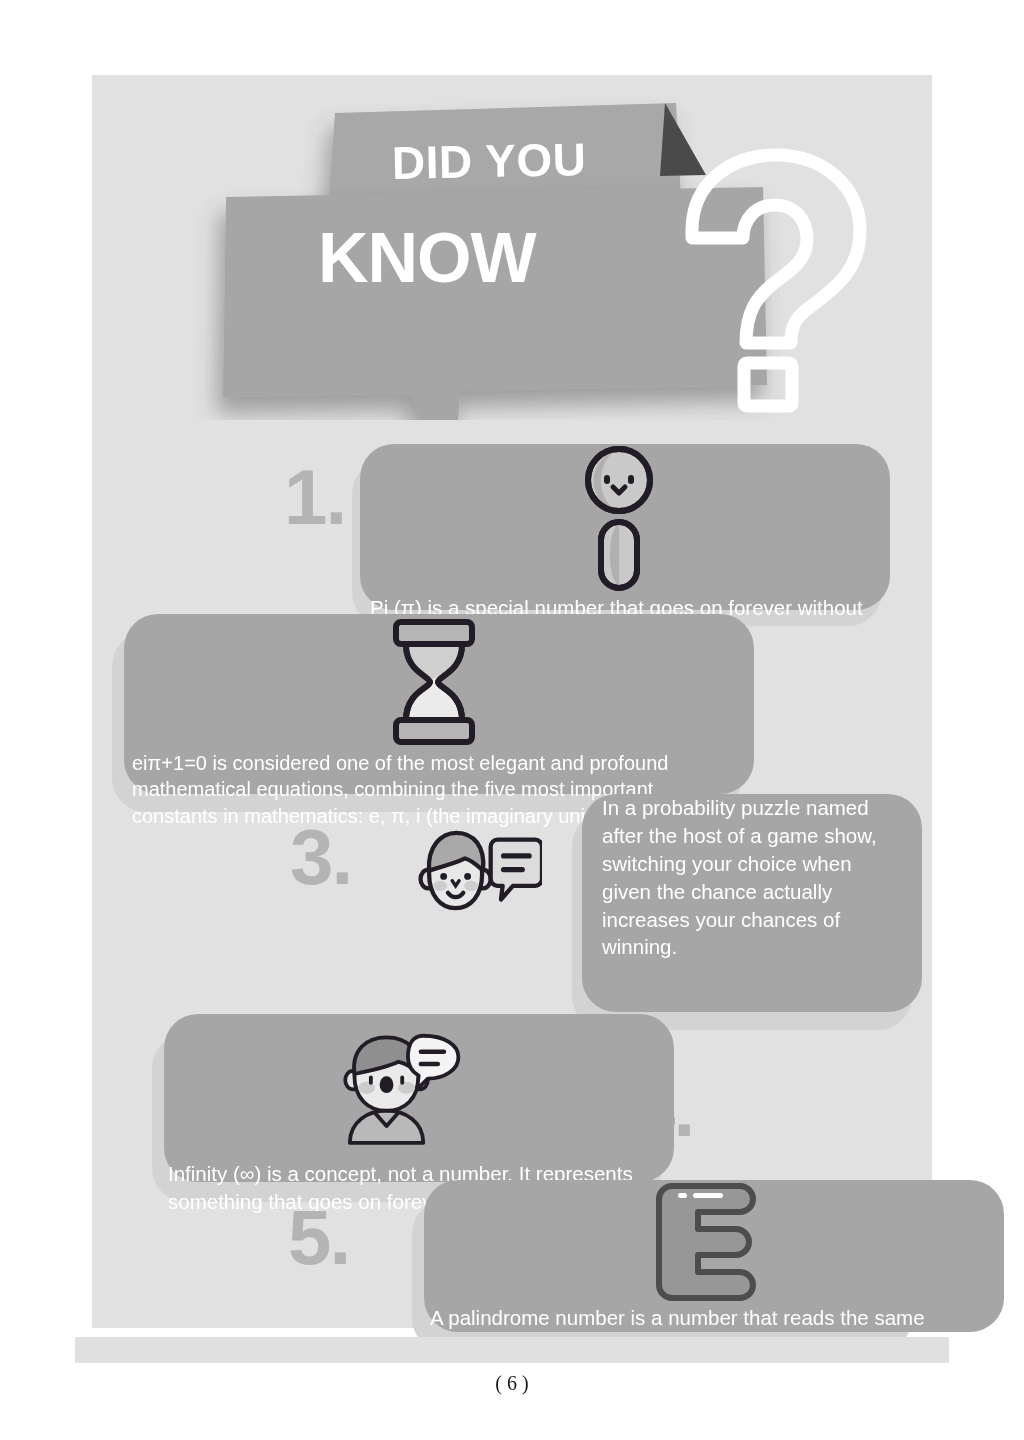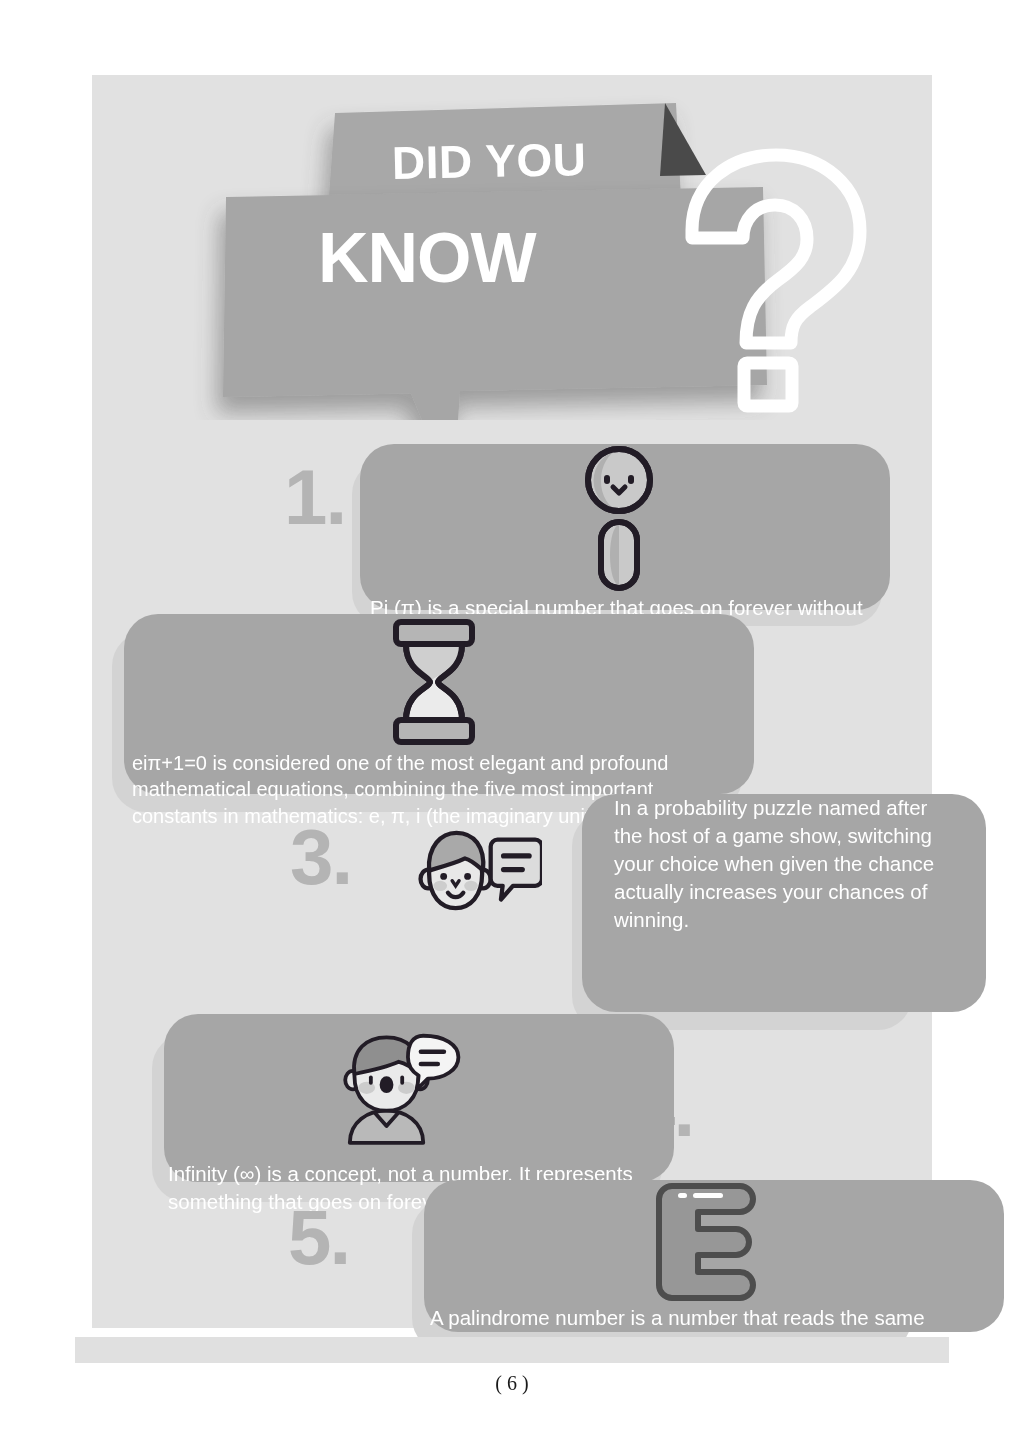--- a/index.html
+++ b/index.html
@@ -239,21 +239,21 @@
           <path d="M 47,64 L 51,70 L 55,64" fill="none" stroke="#221c26" stroke-width="4" stroke-linecap="round"></path>
           <path d="M 42,78 C 47,85 55,85 60,78" fill="none" stroke="#221c26" stroke-width="5" stroke-linecap="round"></path>
 
           <path d="M 100,16 L 144,16 A 8,8 0 0 1 152,24 L 152,62 A 8,8 0 0 1 144,70
                    L 118,70 L 104,86 L 106,70 L 100,70 A 8,8 0 0 1 92,62 L 92,24 A 8,8 0 0 1 100,16 Z" fill="#dcdcdc" stroke="#221c26" stroke-width="5" stroke-linejoin="round"></path>
           <rect x="104" y="32" width="36" height="6" rx="3" fill="#221c26"></rect>
           <rect x="104" y="48" width="28" height="6" rx="3" fill="#221c26"></rect>
         </svg>
       </div>
       <div class="card-shadow" style="left:480px;top:42px;width:340px;height:218px;"></div>
-      <div class="card" style="left:490px;top:24px;width:404px;height:218px;padding:0 32px;">
+      <div class="card" style="left:490px;top:24px;width:340px;height:218px;padding:0 20px;">
         <div class="card-text">In a probability puzzle named after the host of a game show, switching your choice when given the chance actually increases your chances of winning.</div>
       </div>
     </div>
 
     <div class="fact-row" style="top:570px;height:220px;">
       <div class="num-marker" style="left:540px;top:80px;">4.</div>
       <div class="card-shadow" style="left:60px;top:44px;width:510px;height:168px;"></div>
       <div class="card" style="left:72px;top:24px;width:510px;height:168px;padding:0 2px 0 4px;">
         <div class="card-icon" style="width:130px;margin-left:-44px;">
           <svg width="170" height="146" viewBox="0 0 170 146">

